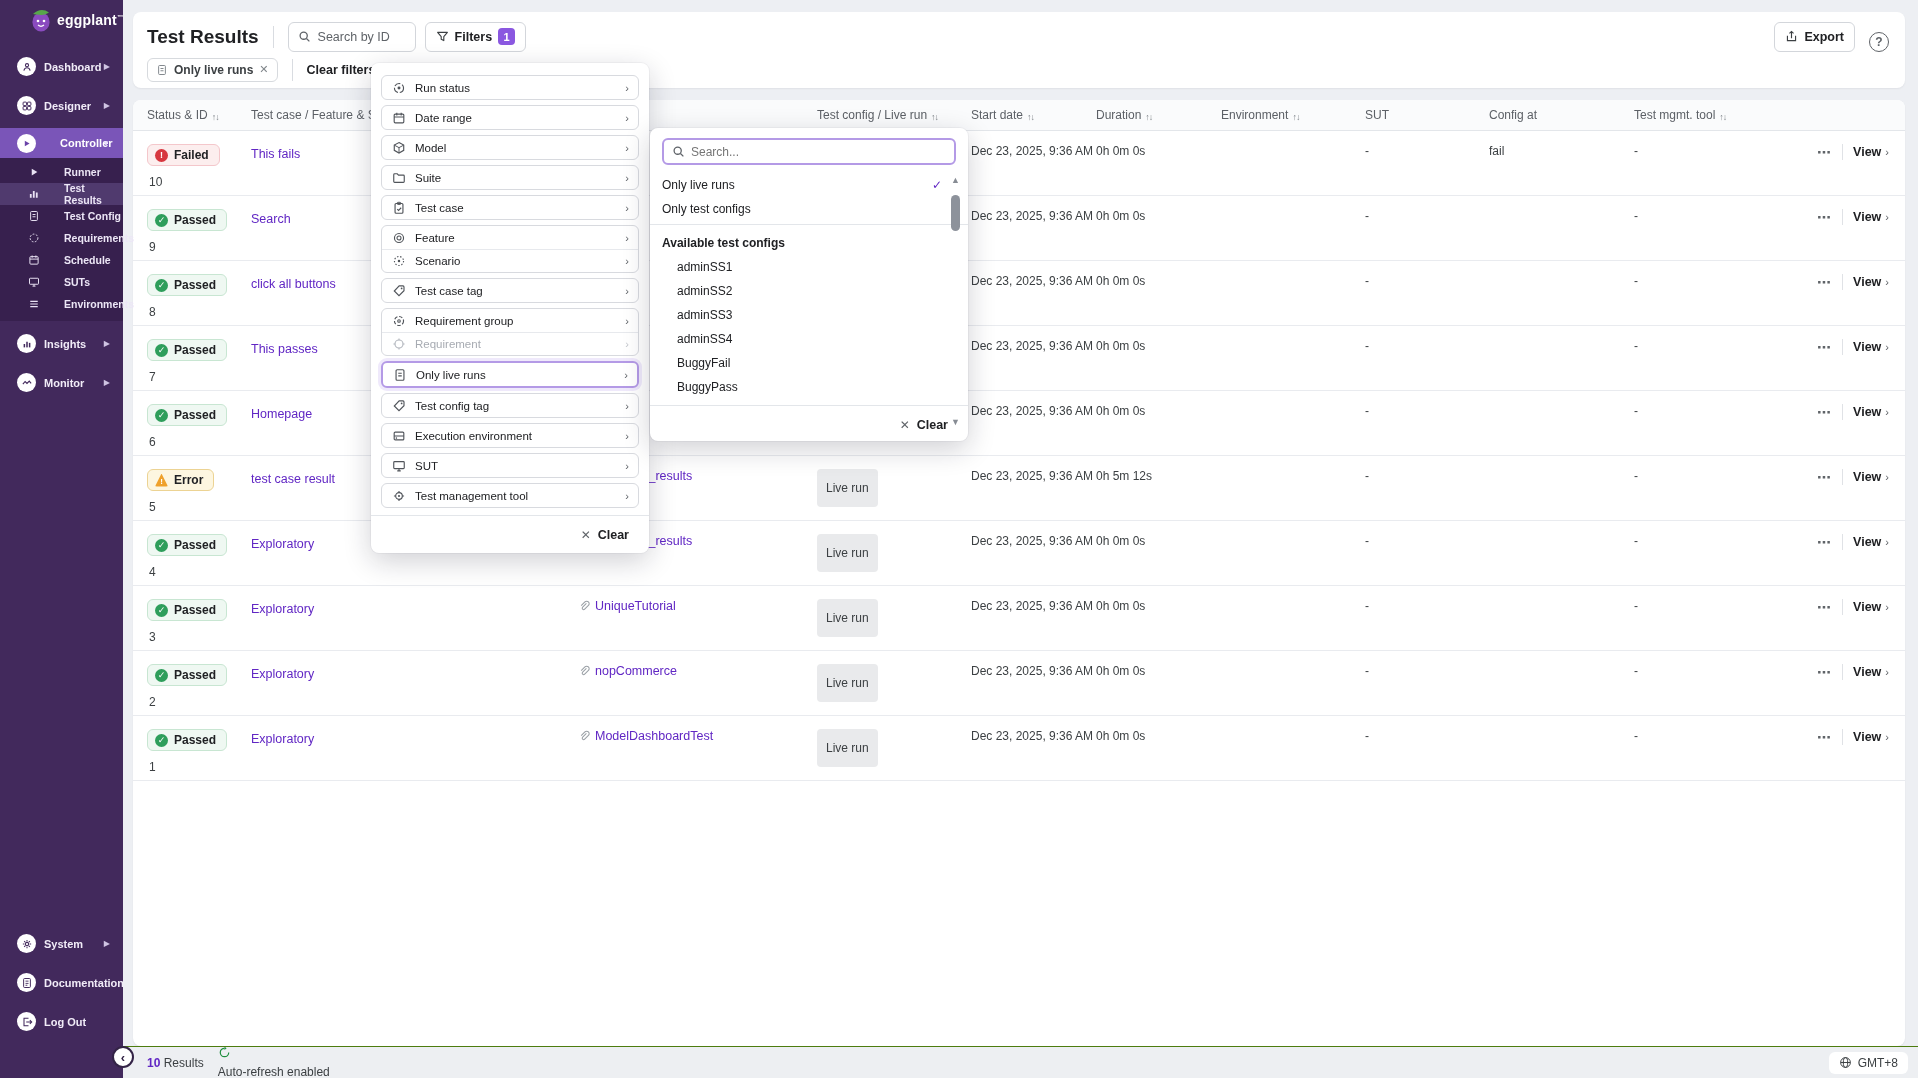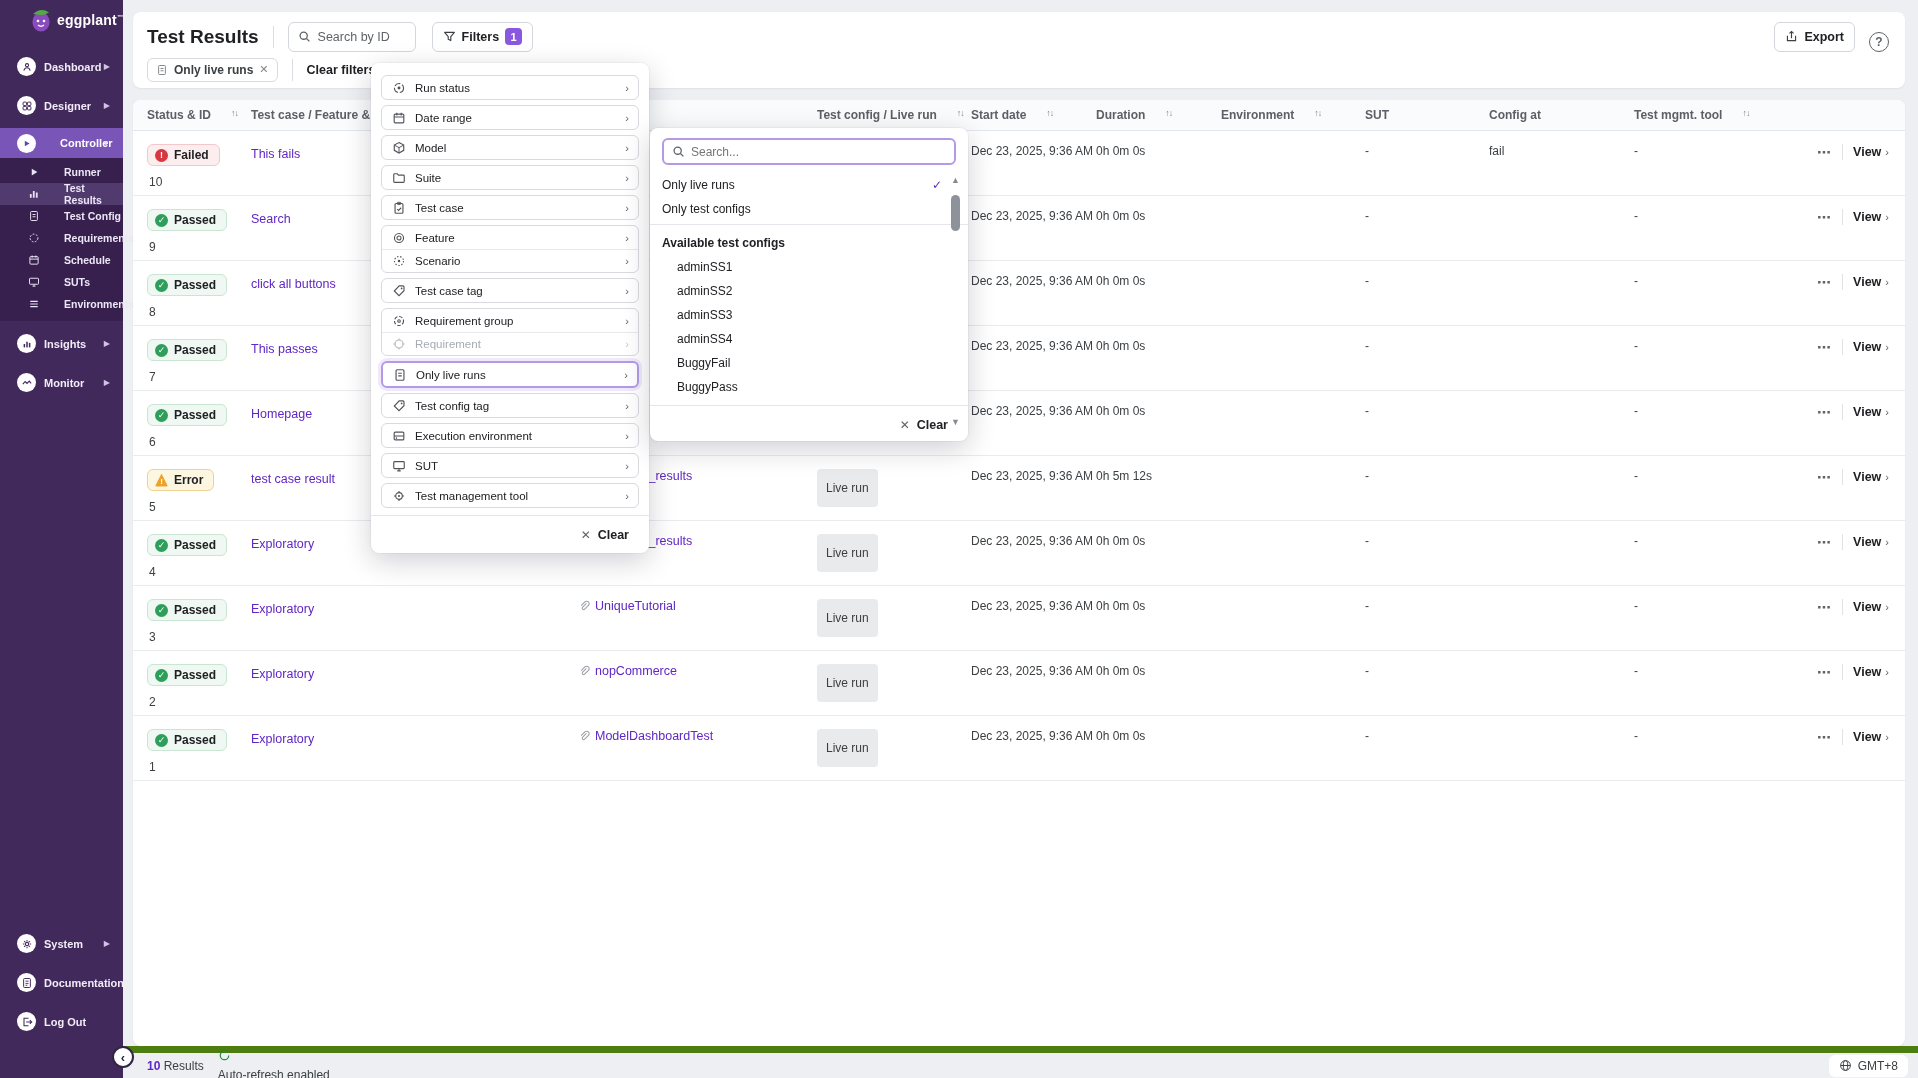--- a/index.html
+++ b/index.html
@@ -29,35 +29,35 @@
 
   
   .hcard { position:absolute; left:133px; top:12px; width:1772px; height:76px; background:#fff; border-radius:8px; box-shadow:0 1px 2px rgba(20,20,40,.06); z-index:5; }
   .hrow1 { display:flex; align-items:center; padding:9px 16px 0 14px; height:40px; }
   .page-title { font-size:19px; font-weight:700; color:#202124; }
   .vdiv { width:1px; height:22px; background:#d9dce1; margin:0 14px; }
   .searchbox { display:flex; align-items:center; gap:7px; width:128px; height:30px; border:1px solid #d3d6db; border-radius:6px; padding:0 9px; color:#5f6368; background:#fff; }
   .searchbox .ph { font-size:12.5px; color:#5f6368; }
   .btn { display:flex; align-items:center; gap:6px; height:30px; border:1px solid #d3d6db; border-radius:6px; background:#fff; padding:0 10px; cursor:pointer; }
   .btn .bl { font-size:12.5px; font-weight:700; color:#202124; }
-  .filters-btn { margin-left:16px; }
+  .filters-btn { margin-left:9px; }
   .fbadge { width:17px; height:17px; border-radius:4px; color:#fff; font-size:11px; font-weight:700; display:flex; align-items:center; justify-content:center; }
   .hspacer { margin-left:auto; display:flex; align-items:flex-end; gap:14px; }
   .help { width:20px; height:20px; border-radius:50%; border:1.6px solid #5f6368; color:#5f6368; font-size:12px; font-weight:700; display:flex; align-items:center; justify-content:center; cursor:pointer; }
   .hrow2 { display:flex; align-items:center; padding:5px 16px 0 14px; height:30px; }
   .chip { display:flex; align-items:center; gap:6px; height:24px; border:1px solid #d7dade; border-radius:6px; padding:0 8px; background:#fff; cursor:pointer; }
   .chip .cl { font-size:12px; font-weight:700; color:#3c4043; }
   .chip .x { color:#80868b; font-size:11px; }
   .clear-filters { font-size:12.5px; font-weight:700; color:#202124; cursor:pointer; }
 
   
   .tcard { position:absolute; left:133px; top:100px; width:1772px; height:946px; background:#fff; border-radius:8px; box-shadow:0 1px 2px rgba(20,20,40,.06); overflow:hidden; z-index:4; }
   .tb-cols { display:grid; grid-template-columns:104px 327px 239px 154px 125px 125px 144px 124px 145px 170px minmax(0,1fr); padding-left:14px; }
   .thead { height:31px; align-items:center; background:#fafbfc; border-bottom:1px solid #e3e6ea; }
-  .th { font-size:12px; color:#5c6066; display:flex; align-items:flex-start; gap:20px; white-space:nowrap; overflow:visible;font-weight:bold; }
+  .th { font-size:12px; color:#5c6066; display:flex; align-items:flex-end; gap:4px; white-space:nowrap; overflow:visible; }
   .sort { font-size:9px; color:#80868b; letter-spacing:-1px; }
   .trow { height:65px; border-bottom:1px solid #e9ebef; padding-top:13px; align-items:start; }
   .badge { display:inline-flex; align-items:center; gap:6px; height:22px; border-radius:6px; padding:0 10px 0 7px; font-size:12px; font-weight:700; color:#202124; border:1px solid transparent; }
   .badge.failed { background:#fceeee; border-color:#f4c7cb; }
   .badge.passed { background:#eff8f2; border-color:#c8e6d2; }
   .badge.error  { background:#fdf6e0; border-color:#ecd393; }
   .b-dot { width:13px; height:13px; border-radius:50%; color:#fff; font-size:9px; font-weight:700; display:flex; align-items:center; justify-content:center; }
   .row-id { font-size:12px; color:#3c4043; margin-top:9px; padding-left:2px; }
   a.plink { color:#6127c4; font-size:12.5px; text-decoration:none; cursor:pointer; }
   .suite-wrap { display:flex; align-items:center; gap:5px; }
@@ -101,21 +101,21 @@
   .cfg-item { height:24px; display:flex; align-items:center; padding-left:15px; font-size:12px; color:#202124; cursor:pointer; }
   .sbar { position:absolute; right:7px; top:2px; width:11px; height:256px; }
   .sb-up,.sb-dn { position:absolute; left:0; width:11px; text-align:center; color:#878c94; font-size:9px; cursor:pointer; }
   .sb-up { top:2px; } .sb-dn { bottom:2px; }
   .sb-thumb { position:absolute; left:1px; top:22px; width:9px; height:36px; border-radius:5px; background:#8d929b; cursor:pointer; }
   .cfg-foot { border-top:1px solid #e3e6ea; margin-top:6px; height:38px; display:flex; align-items:center; justify-content:flex-end; gap:7px; padding-right:20px; cursor:pointer; }
   .cfg-foot .x { color:#5f6368; font-size:12px; }
   .cfg-foot .cl { font-size:12.5px; font-weight:700; color:#202124; }
 
   
-  .statusbar { position:absolute; left:123px; right:0; top:1046px; height:32px; background:#edeff2; border-top:7px solid #4d7c0f; display:flex; align-items:center; padding:0 10px 0 24px; z-index:6; }
+  .statusbar { position:absolute; left:123px; right:0; top:1046px; height:32px; background:#edeff2; border-top:1px solid #4d7c0f; display:flex; align-items:center; padding:0 10px 0 24px; z-index:6; }
   .sb-left { display:flex; align-items:center; gap:14px; font-size:12px; color:#3c4043; }
   .cnt { color:#6127c4; font-weight:700; }
   .ar { display:flex; gap:6px;flex-direction:column; }
   .tz { margin-left:auto; display:flex; align-items:center; gap:6px; background:#fff; border-radius:6px; padding:4px 10px; font-size:12px; color:#3c4043; }
   .collapse { position:absolute; left:112px; top:1046px; width:22px; height:22px; border-radius:50%; background:#fff; border:2px solid #332346; color:#332346; font-size:13px; font-weight:700; display:flex; align-items:center; justify-content:center; z-index:70; cursor:pointer; }
   svg { display:block; }
 </style>
 </head>
 <body>
 

